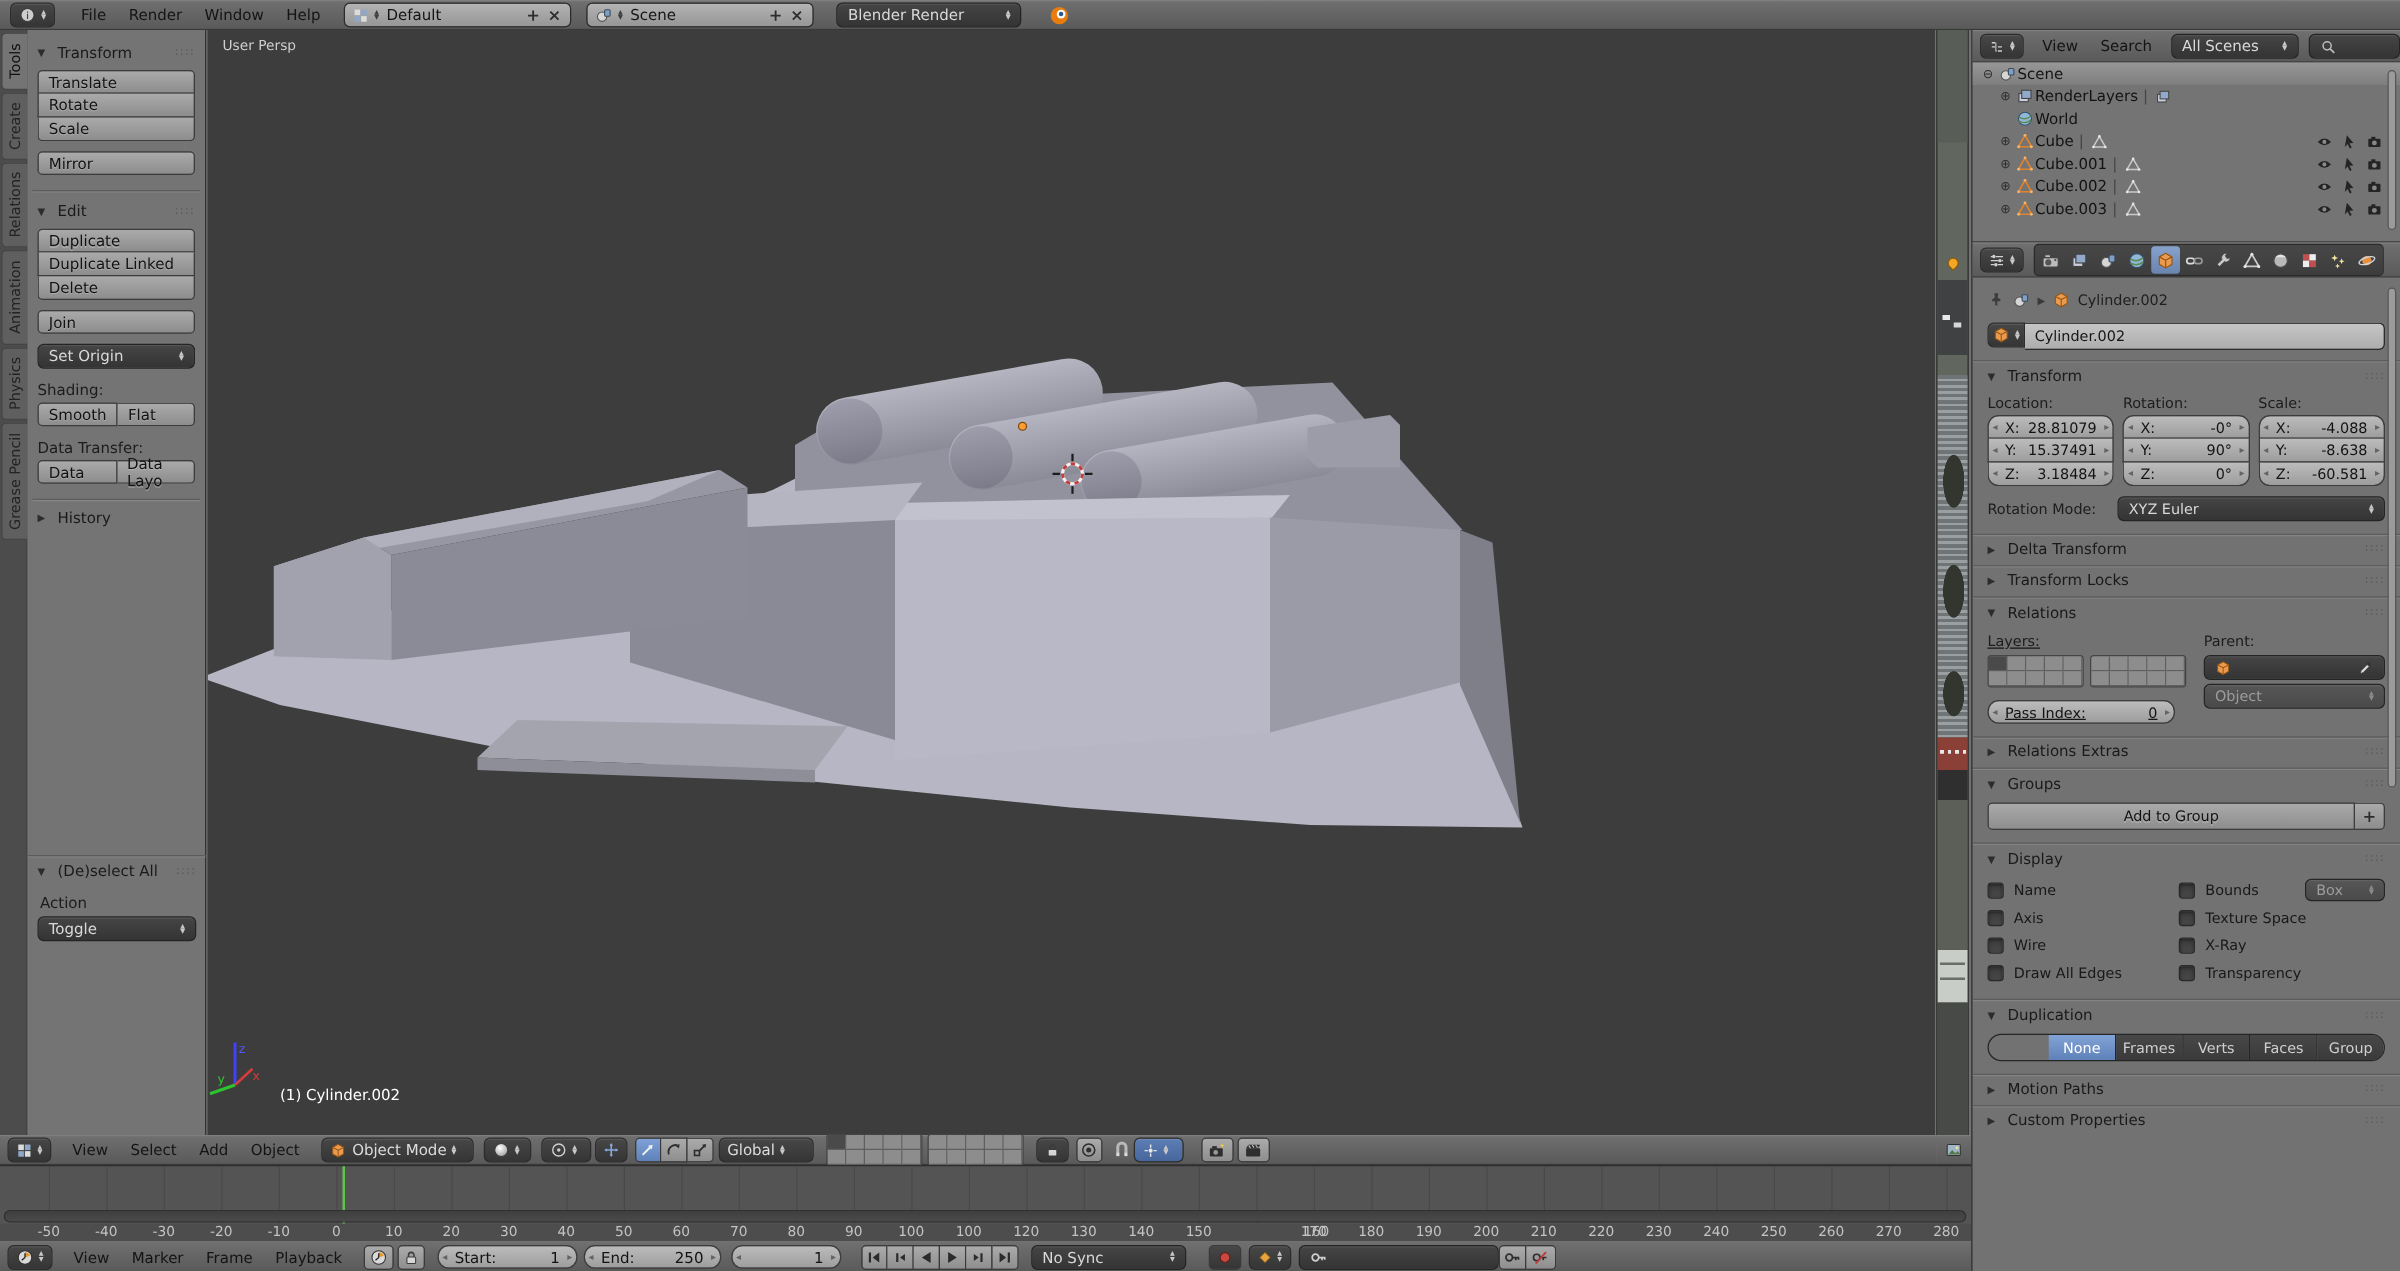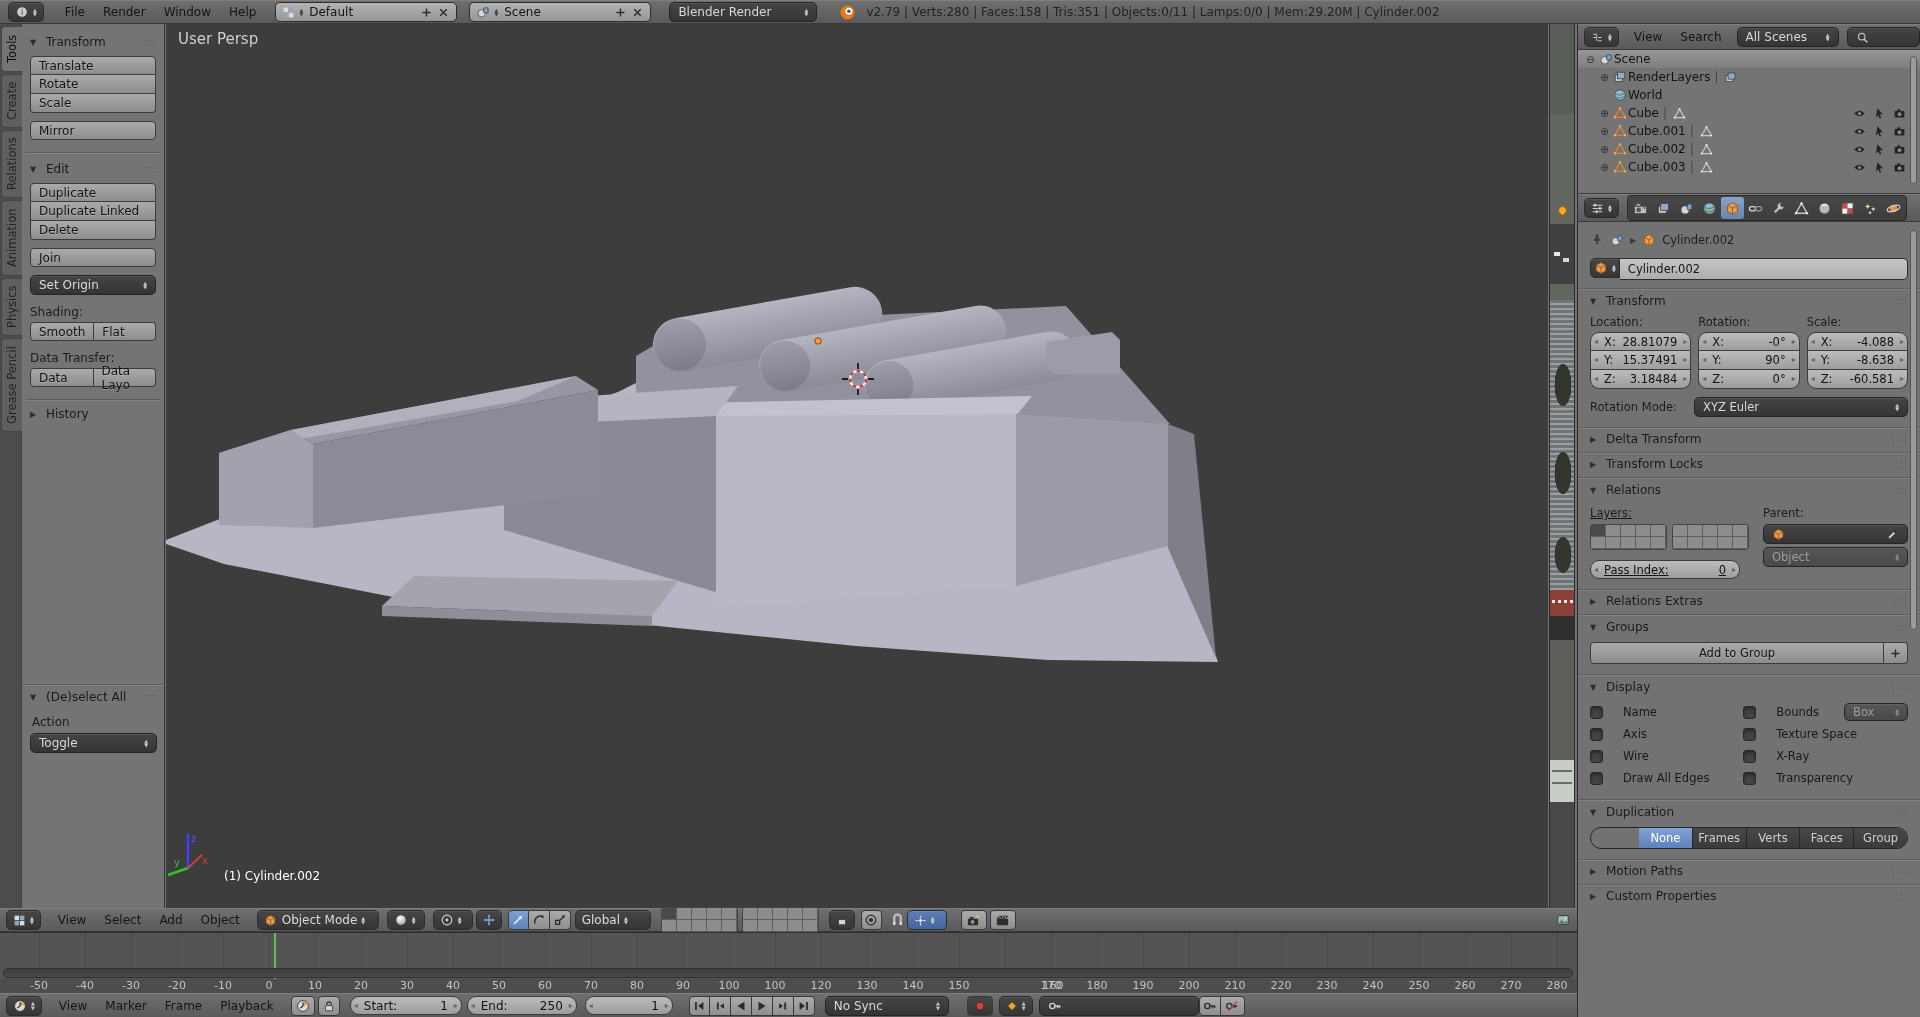--- a/index.html
+++ b/index.html
@@ -40,21 +40,21 @@
   .nstack .numf { border-top:none; }
   .nstack .numf:first-child { border-radius:9px 9px 0 0; border-top:1px solid #3c3c3c; }
   .nstack .numf:last-child { border-radius:0 0 9px 9px; }
   .numf.single { border-radius:9px; }
   .dd { display:flex; align-items:center; background:linear-gradient(#454545,#343434);
     border:1px solid #242424; border-radius:5px; color:#d9d9d9; height:20px; padding:0 8px;
     box-shadow:inset 0 1px 0 rgba(255,255,255,.08); }
   .dd .updn { margin-left:auto; }
   .cb { width:13px; height:13px; flex:0 0 13px; background:linear-gradient(#3c3c3c,#484848);
     border:1px solid #292929; border-radius:3px; box-shadow:inset 0 1px 3px rgba(0,0,0,.45); }
-  .cbrow { display:flex; align-items:center; gap:20px; height:22px; color:#181818; }
+  .cbrow { display:flex; align-items:center; gap:8px; height:22px; color:#181818; }
   .seg { display:flex; border:1px solid #262626; border-radius:11px; overflow:hidden; height:22px; }
   .seg > div { flex:1; display:flex; align-items:center; justify-content:center; color:#cfcfcf;
     background:linear-gradient(#484848,#3a3a3a); border-right:1px solid #262626; }
   .seg > div:last-child { border-right:none; }
   .seg > div.on { background:linear-gradient(#82a3d6,#5e81ba); color:#fff;margin-left:48px; }
   .vtab { writing-mode:vertical-rl; transform:rotate(180deg); display:flex; align-items:center;
     justify-content:center; background:#5f5f5f; color:#232323; font-size:11.5px;
     border-radius:0 4px 4px 0; border:1px solid #454545; border-left:none; }
   .vtab.on { background:#747474; color:#101010; border-left:none; }
   .olrow { display:flex; align-items:center; height:18px; color:#131313; font-size:12px;
@@ -159,21 +159,20 @@
         <span>▼</span>
       </span>
   </span>
   <span class="ico" id="i-blender" style="margin-left:22px;">
       <svg width="17" height="17" viewBox="0 0 16 16">
         <circle cx="8" cy="8" r="6.5" fill="#e87d0d"></circle>
         <circle cx="9.3" cy="6.8" r="3.3" fill="#fff"></circle>
         <circle cx="9.3" cy="6.8" r="1.7" fill="#2a5a8a"></circle>
       </svg>
     </span>
-  <span style="margin-left:10px;color:#222;">v2.79 | Verts:280 | Faces:158 | Tris:351 | Objects:0/11 | Lamps:0/0 | Mem:29.20M | Cylinder.002</span>
 </div>
 
 <div class="abs" id="tshelf-tabs" style="left:0;top:24px;width:22px;height:884px;background:#4c4c4c;border-right:1px solid #404040;">
     <div class="vtab on" style="position: absolute; left: 1px; top: 2px; width: 21px; height: 46px;">Tools</div>
     <div class="vtab" style="position: absolute; left: 1px; top: 50px; width: 21px; height: 54px;">Create</div>
     <div class="vtab" style="position: absolute; left: 1px; top: 106px; width: 21px; height: 68px;">Relations</div>
     <div class="vtab" style="position: absolute; left: 1px; top: 176px; width: 21px; height: 76px;">Animation</div>
     <div class="vtab" style="position: absolute; left: 1px; top: 254px; width: 21px; height: 58px;">Physics</div>
     <div class="vtab" style="position: absolute; left: 1px; top: 314px; width: 21px; height: 94px;">Grease Pencil</div>
   </div>
@@ -302,21 +301,21 @@
 
     <g transform="translate(22,844)">
       <path d="M0,0L0,-34" stroke="#4040ff" stroke-width="2.4"></path>
       <path d="M0,0L-20,7" stroke="#2dc42d" stroke-width="2.4"></path>
       <path d="M0,0L14,-13" stroke="#d63c3c" stroke-width="2"></path>
       <text x="3" y="-26" fill="#5555ff" font-size="10">z</text>
       <text x="-14" y="-2" fill="#2dc42d" font-size="10">y</text>
       <text x="14" y="-4" fill="#d63c3c" font-size="10">x</text>
     </g>
   </svg>
-  <div class="abs" style="left:12px;top:6px;color:#cfcfcf;font-size:15px;">User Persp</div>
+  <div class="abs" style="left:12px;top:6px;color:#cfcfcf;font-size:11px;">User Persp</div>
   <div class="abs" style="left:58px;top:845px;color:#ffffff;font-size:12px;">(1) Cylinder.002</div>
 </div>
 
 <div class="abs" id="strip" style="left:1549px;top:24px;width:26px;height:884px;background:#61665f;overflow:hidden;border-left:1px solid #2c2c2c;border-right:1px solid #2c2c2c;">
   <div class="abs" style="left:0;top:0;width:26px;height:90px;background:#585d57;"></div>
   <div class="abs" style="left:8px;top:182px;width:9px;height:9px;border-radius:50% 50% 50% 0;background:#f5a623;transform:rotate(-45deg);border:1px solid #8a5a10;"></div>
   <div class="abs" style="left:0;top:200px;width:26px;height:60px;background:#3f4142;"></div>
   <div class="abs" style="left:4px;top:228px;width:6px;height:4px;background:#e8e8e8;"></div>
   <div class="abs" style="left:13px;top:234px;width:6px;height:4px;background:#d8d8d8;"></div>
   <div class="abs" style="left:0;top:276px;width:26px;height:290px;background:repeating-linear-gradient(0deg,#9aa0a2 0 2px,#6f7476 2px 5px);">

